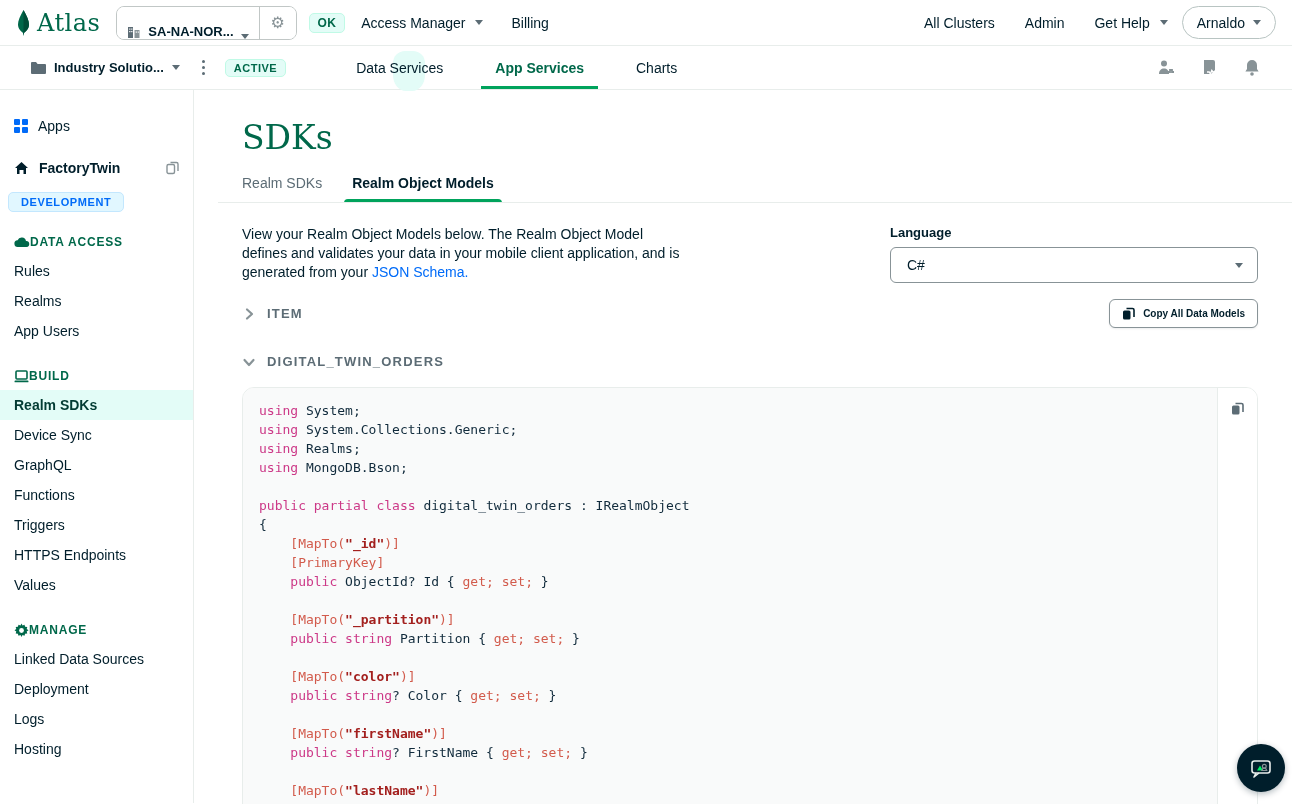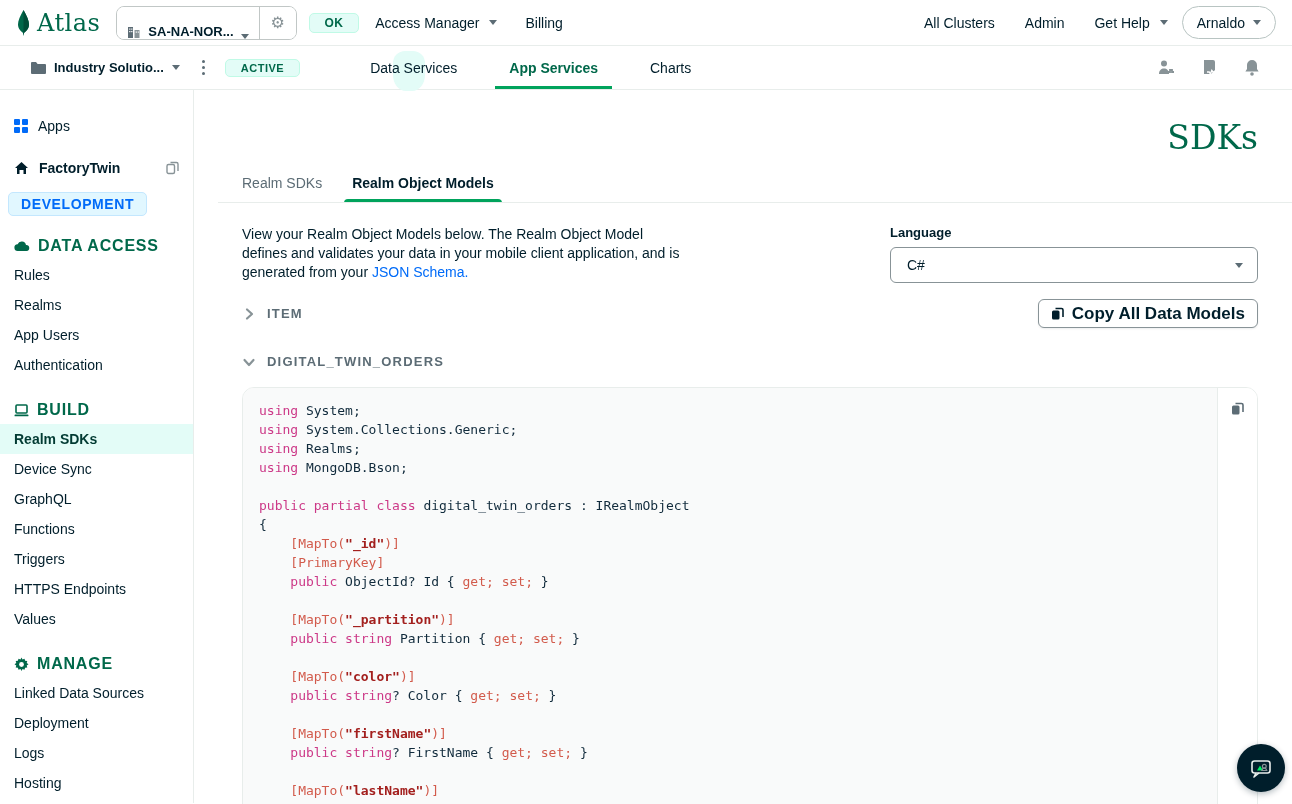--- a/index.html
+++ b/index.html
@@ -13,21 +13,21 @@
   .tn-left, .tn-right { display:flex; align-items:center; }
   .brand { display:flex; align-items:center; gap:4px; cursor:pointer; margin-right:16px; }
   .brand-text { font-family:"DejaVu Serif", serif; font-size:24px; color:#00684A; letter-spacing:0.5px; }
   .org-box { display:flex; align-items:center; border:1px solid #C1C7C6; border-radius:8px; height:34px; overflow:hidden; }
   .org-btn { display:flex; align-items:flex-end; gap:7px; padding:0 10px; height:100%; background:#fff; border:0; cursor:pointer;
     font-family:inherit; font-size:13px; font-weight:bold; color:#001E2B; }
   .org-divider { width:1px; height:100%; background:#C1C7C6; }
   .org-gear { width:36px; height:100%; background:#fff; border:0; cursor:pointer; color:#889397; font-size:16px; line-height:1; }
   .caret { width:0; height:0; border-left:4px solid transparent; border-right:4px solid transparent; border-top:5px solid #5C6C75; display:inline-block; }
   .badge-green { background:#E3FCF7; border:1px solid #C0FAE6; color:#00684A; font-weight:bold;
-    font-size:12px; border-radius:5px; padding:2px 15px; letter-spacing:0.3px; }
+    font-size:12px; border-radius:5px; padding:2px 8px; letter-spacing:0.3px; }
   .tn-link { background:none; border:0; font-family:inherit; font-size:14px; color:#001E2B; cursor:pointer;
     display:flex; align-items:center; gap:10px; }
   .ml12{margin-left:12px;} .ml16{margin-left:16px;} .ml28{margin-left:28px;} .ml30{margin-left:30px;}
   .user-pill { display:flex; align-items:center; gap:8px; border:1px solid #B8C4C2; border-radius:17px;
     height:33px; padding:0 14px; background:#fff; font-size:14px; cursor:pointer; font-family:inherit; color:#001E2B; margin-left:14px; }
 
   
   .projectnav { height:44px; border-bottom:1px solid #E8EDEB; display:flex; align-items:stretch;
     justify-content:space-between; padding:0 18px 0 30px; background:#fff; position:relative; }
   .pn-left { display:flex; align-items:center; position:relative; z-index:1; }
@@ -47,52 +47,52 @@
   
   .body-row { display:flex; height:713px; }
   .sidebar { width:194px; border-right:1px solid #E8EDEB; padding-top:24px; flex:none; background:#fff; }
   .content { flex:1; padding:0 34px 0 48px; position:relative; }
 
   
   .sb-row { display:flex; align-items:center; gap:10px; padding:0 14px; height:24px; font-size:14px; cursor:pointer; }
   .sb-app-row { margin-top:18px; justify-content:flex-start; }
   .sb-app-row .sb-copy { margin-left:auto; }
   .env-badge { display:inline-block; margin:12px 0 0 8px; background:#E1F7FF; border:1px solid #C3E7FE; color:#016BF8;
-    font-size:14px; font-weight:bold; letter-spacing:0.6px; padding:3px 12px; border-radius:5px; }
+    font-size:11px; font-weight:bold; letter-spacing:0.6px; padding:3px 12px; border-radius:5px; }
   .sb-section { margin-top:16px; }
-  .sb-sec-head { display:flex; align-items:center; gap:8px; padding:0 14px; height:28px;
-    font-size:16px; font-weight:bold; color:#00684A; letter-spacing:0.8px; }
+  .sb-sec-head { display:flex; align-items:center; padding:0 14px; height:28px;
+    font-size:12px; font-weight:bold; color:#00684A; letter-spacing:0.8px; }
   .sb-item { display:flex; align-items:center; height:30px; padding:0 14px; font-size:14px; color:#001E2B; cursor:pointer; }
   .sb-item.active { background:#E3FCF7; color:#023B33; font-weight:bold; }
   .grid-icon { display:grid; grid-template-columns:6px 6px; grid-gap:2px; }
   .grid-icon i { width:6px; height:6px; background:#016BF8; border-radius:1px; }
 
   
   .page-title { font-family:"DejaVu Serif", serif; font-size:33px; font-weight:normal; color:#00684A;
-    padding-top:28px;text-align:right; }
+    padding-top:28px; }
   .tabs-row { display:flex; margin-top:18px; position:relative; }
   .tabs-hairline { position:absolute; left:-24px; right:-34px; bottom:0; height:1px; background:#E8EDEB; }
   .m-tab { font-size:14px; color:#5C6C75; padding:0 0 12px 0; margin-right:22px; background:none; border:0;
     font-family:inherit; cursor:pointer; position:relative; }
   .m-tab.active { color:#001E2B; font-weight:bold; padding:0 8px 12px 8px; }
   .m-tab.active::after { content:""; position:absolute; left:0; right:0; bottom:0; height:4px;
     background:#00A35C; border-radius:4px 4px 0 0; }
   .desc-row { display:flex; justify-content:space-between; margin-top:22px; }
   .desc { width:438px; font-size:14px; line-height:19px; color:#001E2B; }
   .desc a { color:#016BF8; text-decoration:none; cursor:pointer; }
   .lang-col { width:368px; }
   .lang-label { font-size:13px; font-weight:bold; margin-bottom:7px; }
   .lang-select { display:flex; align-items:center; justify-content:space-between; border:1px solid #889397;
     border-radius:6px; height:36px; padding:0 14px 0 16px; font-size:14px; background:#fff; cursor:pointer; width:100%; font-family:inherit; color:#001E2B; }
   .toggle-row { display:flex; justify-content:space-between; align-items:center; margin-top:16px; }
   .model-toggle { display:flex; align-items:flex-end; gap:11px; background:none; border:0; cursor:pointer;
     font-family:inherit; font-size:13px; font-weight:bold; color:#5C6C75; letter-spacing:1.2px; }
   .dto-row { margin-top:26px; }
   .copy-all-btn { display:flex; align-items:center; gap:8px; border:1px solid #889397; border-radius:6px;
-    background:#fff; height:29px; padding:0 12px; font-family:inherit; font-size:17px; font-weight:bold;
+    background:#fff; height:29px; padding:0 12px; font-family:inherit; font-size:10px; font-weight:bold;
     color:#001E2B; cursor:pointer; box-shadow:0 1px 2px rgba(0,30,43,0.08); }
 
   
   .code-block { margin-top:18px; border:1px solid #E8EDEB; border-radius:12px; display:flex;
     height:430px; overflow:hidden; background:#fff; }
   .code-pre { flex:1; background:#F9FAFA; padding:13px 16px; font-family:"DejaVu Sans Mono", monospace;
     font-size:13px; line-height:19px; color:#112B3C; white-space:pre; overflow:hidden; }
   .code-gutter { width:40px; background:#fff; border-left:1px solid #E8EDEB; display:flex; justify-content:center;
     padding-top:12px; }
   .code-copy-btn { background:none; border:0; cursor:pointer; color:#5C6C75; height:20px; }
@@ -241,21 +241,20 @@
           <div class="sb-section">
             <div class="sb-sec-head">
               <svg width="16" height="12" viewBox="0 0 16 12">
                 <path d="M4 11 a3.4 3.4 0 0 1 -0.4-6.8 A4.4 4.4 0 0 1 12 5 a3 3 0 0 1 0.5 6z" fill="#00684A"></path>
               </svg>
               <span>DATA ACCESS</span>
             </div>
             <div class="sb-item">Rules</div>
             <div class="sb-item">Realms</div>
             <div class="sb-item">App Users</div>
-            <div class="sb-item">Authentication</div>
           </div>
           <div class="sb-section">
             <div class="sb-sec-head">
               <svg width="15" height="13" viewBox="0 0 15 13">
                 <rect x="2" y="1" width="11" height="8" rx="1" fill="none" stroke="#00684A" stroke-width="1.6"></rect>
                 <rect x="0.5" y="10.5" width="14" height="1.8" rx="0.9" fill="#00684A"></rect>
               </svg>
               <span>BUILD</span>
             </div>
             <div class="sb-item active">Realm SDKs</div>

